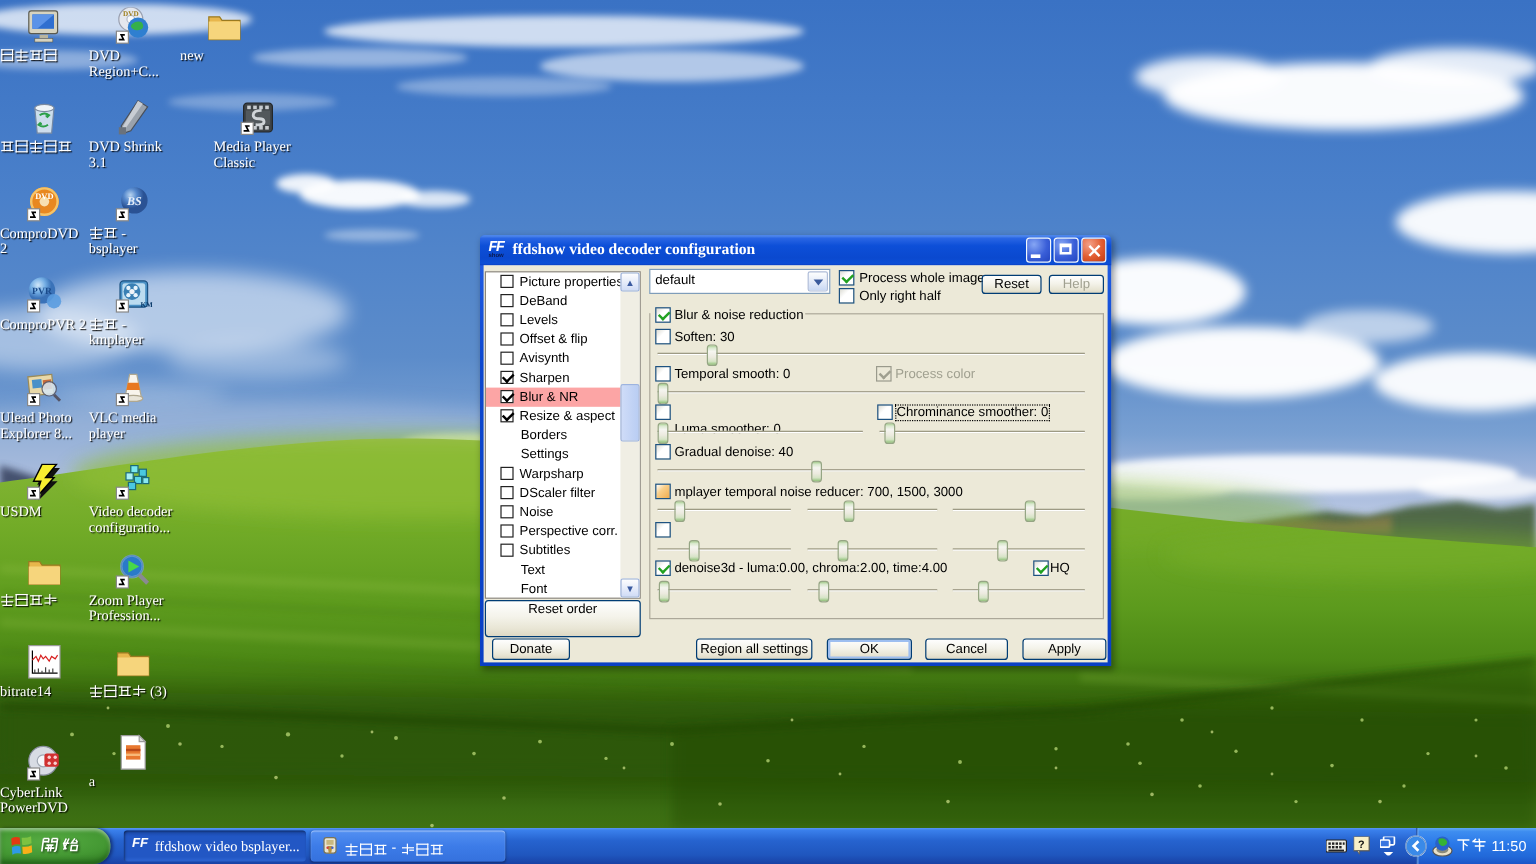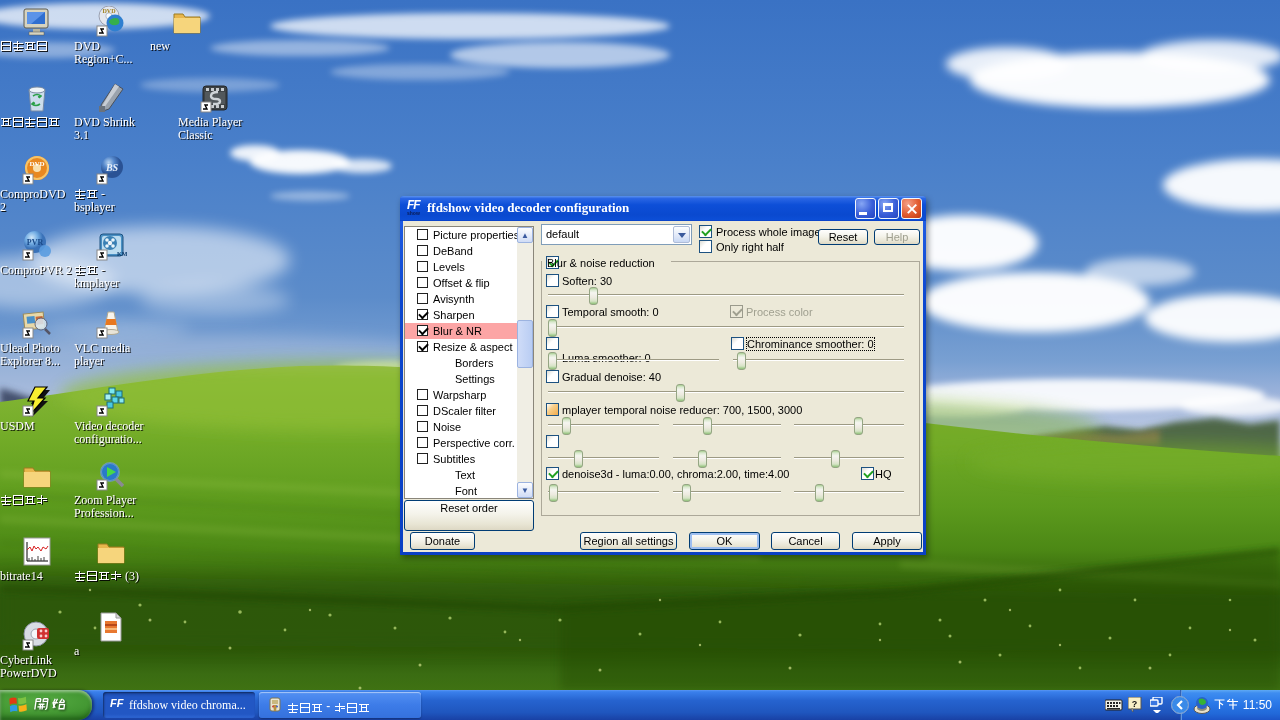--- a/index.html
+++ b/index.html
@@ -31,21 +31,21 @@
 .tbtn { position:absolute; top:2px; width:21px; height:21px; border-radius:3px; border:1px solid #f4f8fc;
   font-size:12px; color:#fff; text-align:center; line-height:19px; }
 .tbtn.min { right:50px; background:radial-gradient(circle at 30% 25%,#86a6f4,#3a5fd8 55%,#2345c0); }
 .tbtn.max { right:27px; background:radial-gradient(circle at 30% 25%,#86a6f4,#3a5fd8 55%,#2345c0); }
 .tbtn.cls { right:4px;  background:radial-gradient(circle at 30% 25%,#f4a088,#e25c30 55%,#c03a12); }
 
 #client { position:absolute; left:3px; top:25px; width:520px; height:331px; overflow:hidden; background:#ece9d8; font-size:11px; color:#000; }
 
 #list { position:absolute; left:1px; top:5px; width:130px; height:273px; background:#fff; border:1px solid #8a867a; }
 .li { position:relative; height:16px; line-height:16px; padding-left:28px; white-space:nowrap; }
-.li.ind { padding-left:50px; }
+.li.ind { padding-left:29px; }
 .li .cb { position:absolute; left:12px; top:2px; width:11px; height:11px; border:1px solid #222; background:#fff; }
 .li .cb.ck:after { content:""; position:absolute; left:1px; top:1px; width:7px; height:4px; border-left:2px solid #000; border-bottom:2px solid #000; transform:rotate(-45deg); }
 .li.sel { background:#fca5a5; }
 
 #sbar { position:absolute; right:0; top:0; width:16px; height:100%; background:#f0eee4; }
 .sbtn { position:absolute; left:0; width:16px; height:16px; background:linear-gradient(180deg,#fdfdfe,#d0dcf6); border:1px solid #9cb3e0; border-radius:2px; color:#3a5aa0; font-size:8px; text-align:center; line-height:15px; }
 #sthumb { position:absolute; left:0; top:93px; width:16px; height:48px; background:linear-gradient(90deg,#cfdcf8,#b9cdf3); border:1px solid #9cb3e0; border-radius:2px; }
 
 .btn { position:absolute; height:18px; background:linear-gradient(180deg,#fefefe,#f4f3ea 45%,#e8e5d4 80%,#ddd8c4); border:1px solid #003c74; border-radius:3px; font-size:11px; text-align:center; color:#000; font-family:"Liberation Sans",sans-serif; }
 
@@ -529,21 +529,21 @@
     <span class="xcb" style="left:296px; top:19px;"></span>
       <span class="lab" style="left:313px; top:20px;">Only right half</span>
     <div class="btn" style="left:415px; top:8px; width:50px; height:16px; line-height:14px;">Reset</div>
     <div class="btn" style="left:471px; top:8px; width:46px; height:16px; line-height:14px; color:#a0a090;">Help</div>
 
     <div class="glinev" style="left:138px; top:40px; height:254px;"></div>
     <div class="glinev" style="left:516px; top:40px; height:254px;"></div>
     <div class="gline" style="left:138px; top:294px; width:379px;"></div>
     <div class="gline" style="left:268px; top:40px; width:249px;"></div>
     <span class="xcb g" style="left:143px; top:35px;"></span>
-      <span class="lab" style="left:144px; top:36px;">Blur &amp; noise reduction</span>
+      <span class="lab" style="left:159px; top:36px;">Blur &amp; noise reduction</span>
     <span class="xcb" style="left:143px; top:53px;"></span>
       <span class="lab" style="left:159px; top:54px;">Soften: 30</span>
     <div class="track" style="left:145px; top:73px; width:356px;"></div>
       <span class="thumb" style="left:186px; top:66px;"></span>
     <span class="xcb" style="left:143px; top:84px;"></span>
       <span class="lab" style="left:159px; top:85px;">Temporal smooth: 0</span>
     <span class="xcb dis" style="left:327px; top:84px;"></span>
       <span class="lab dis" style="left:343px; top:85px;">Process color</span>
     <div class="track" style="left:145px; top:105px; width:356px;"></div>
       <span class="thumb" style="left:145px; top:98px;"></span>
@@ -608,21 +608,21 @@
         <path d="M3 3 V15 M3 3 H8 M8 3 V7 M3 6 H8"></path>
         <path d="M11 3 H16 M16 3 V13 Q16 15.2 14.2 14.8 M11 6 H16 M11 3 V7"></path>
         <path d="M6.5 9.2 H13 M5.5 12 H14.2 M8.7 9.2 V15 M11 9.2 V15"></path>
         <path d="M24 3 L22.5 8 Q22.8 11 25.5 13 M26.5 3 L23 13.5 M21.5 7.5 H27.5"></path>
         <path d="M32 3 L29.5 7.2 H35 M33 4.2 L34.8 6.5 M29.8 9.5 H35.2 V14.2 H29.8 Z"></path>
       </g>
     </svg>
   </div>
   <div class="task active" style="left:103px; width:152px;">
     <span style="position:absolute;left:7px;top:5px;font-style:italic;font-weight:bold;font-size:11px;">FF</span>
-    <span style="position:absolute;left:26px;top:6px;font-family:'Liberation Serif',serif;">ffdshow video chroma...</span>
+    <span style="position:absolute;left:26px;top:6px;font-family:'Liberation Serif',serif;">ffdshow video bsplayer...</span>
   </div>
   <div class="task idle" style="left:259px; width:162px;">
     <svg width="16" height="16" viewBox="0 0 16 16" style="position:absolute;left:8px;top:5px;">
       <rect x="3" y="1" width="10" height="13" rx="2" fill="#e8e4d0" stroke="#7a7458"></rect>
       <rect x="5" y="3" width="6" height="4" fill="#c8b880"></rect>
       <path d="M6 8 l4 0 l-1 6 l-2 0 Z" fill="#b89040"></path>
       <circle cx="6" cy="9.5" r="1" fill="#d04040"></circle>
         <circle cx="10" cy="9.5" r="1" fill="#4060d0"></circle>
     </svg>
     <span style="position:absolute;left:28px;top:7px;"><span class="cj cjB"></span><span class="cj cjA"></span><span class="cj cjC"></span><span style="vertical-align:2px;"> - </span><span class="cj cjD"></span><span class="cj cjA"></span><span class="cj cjC"></span></span>

